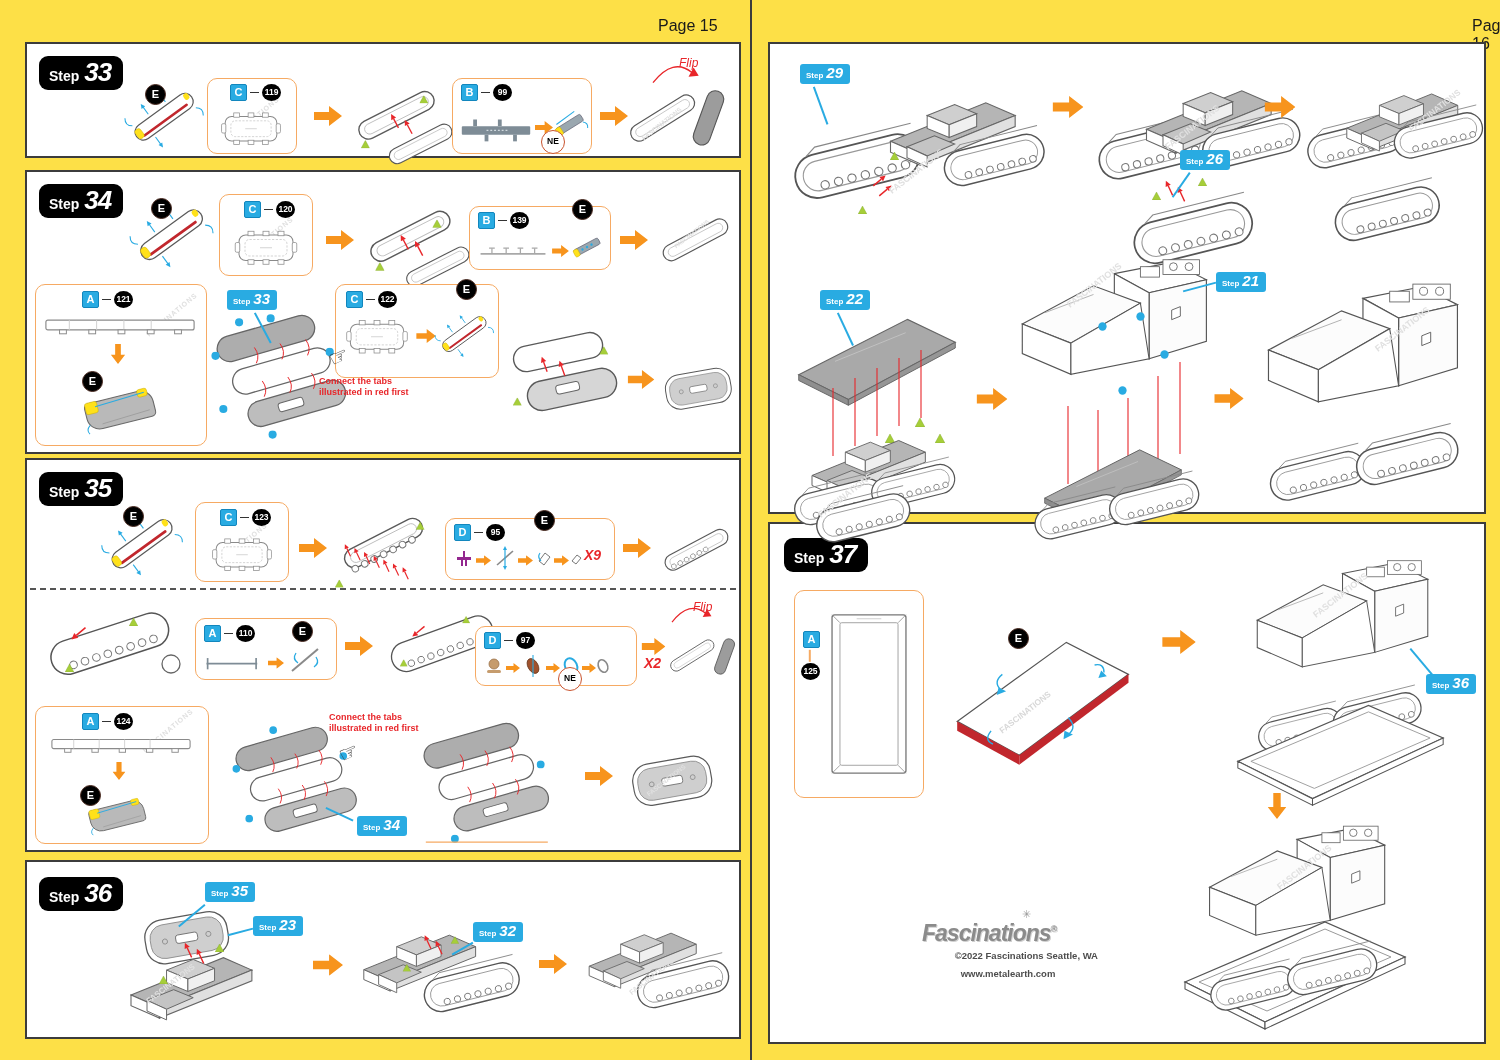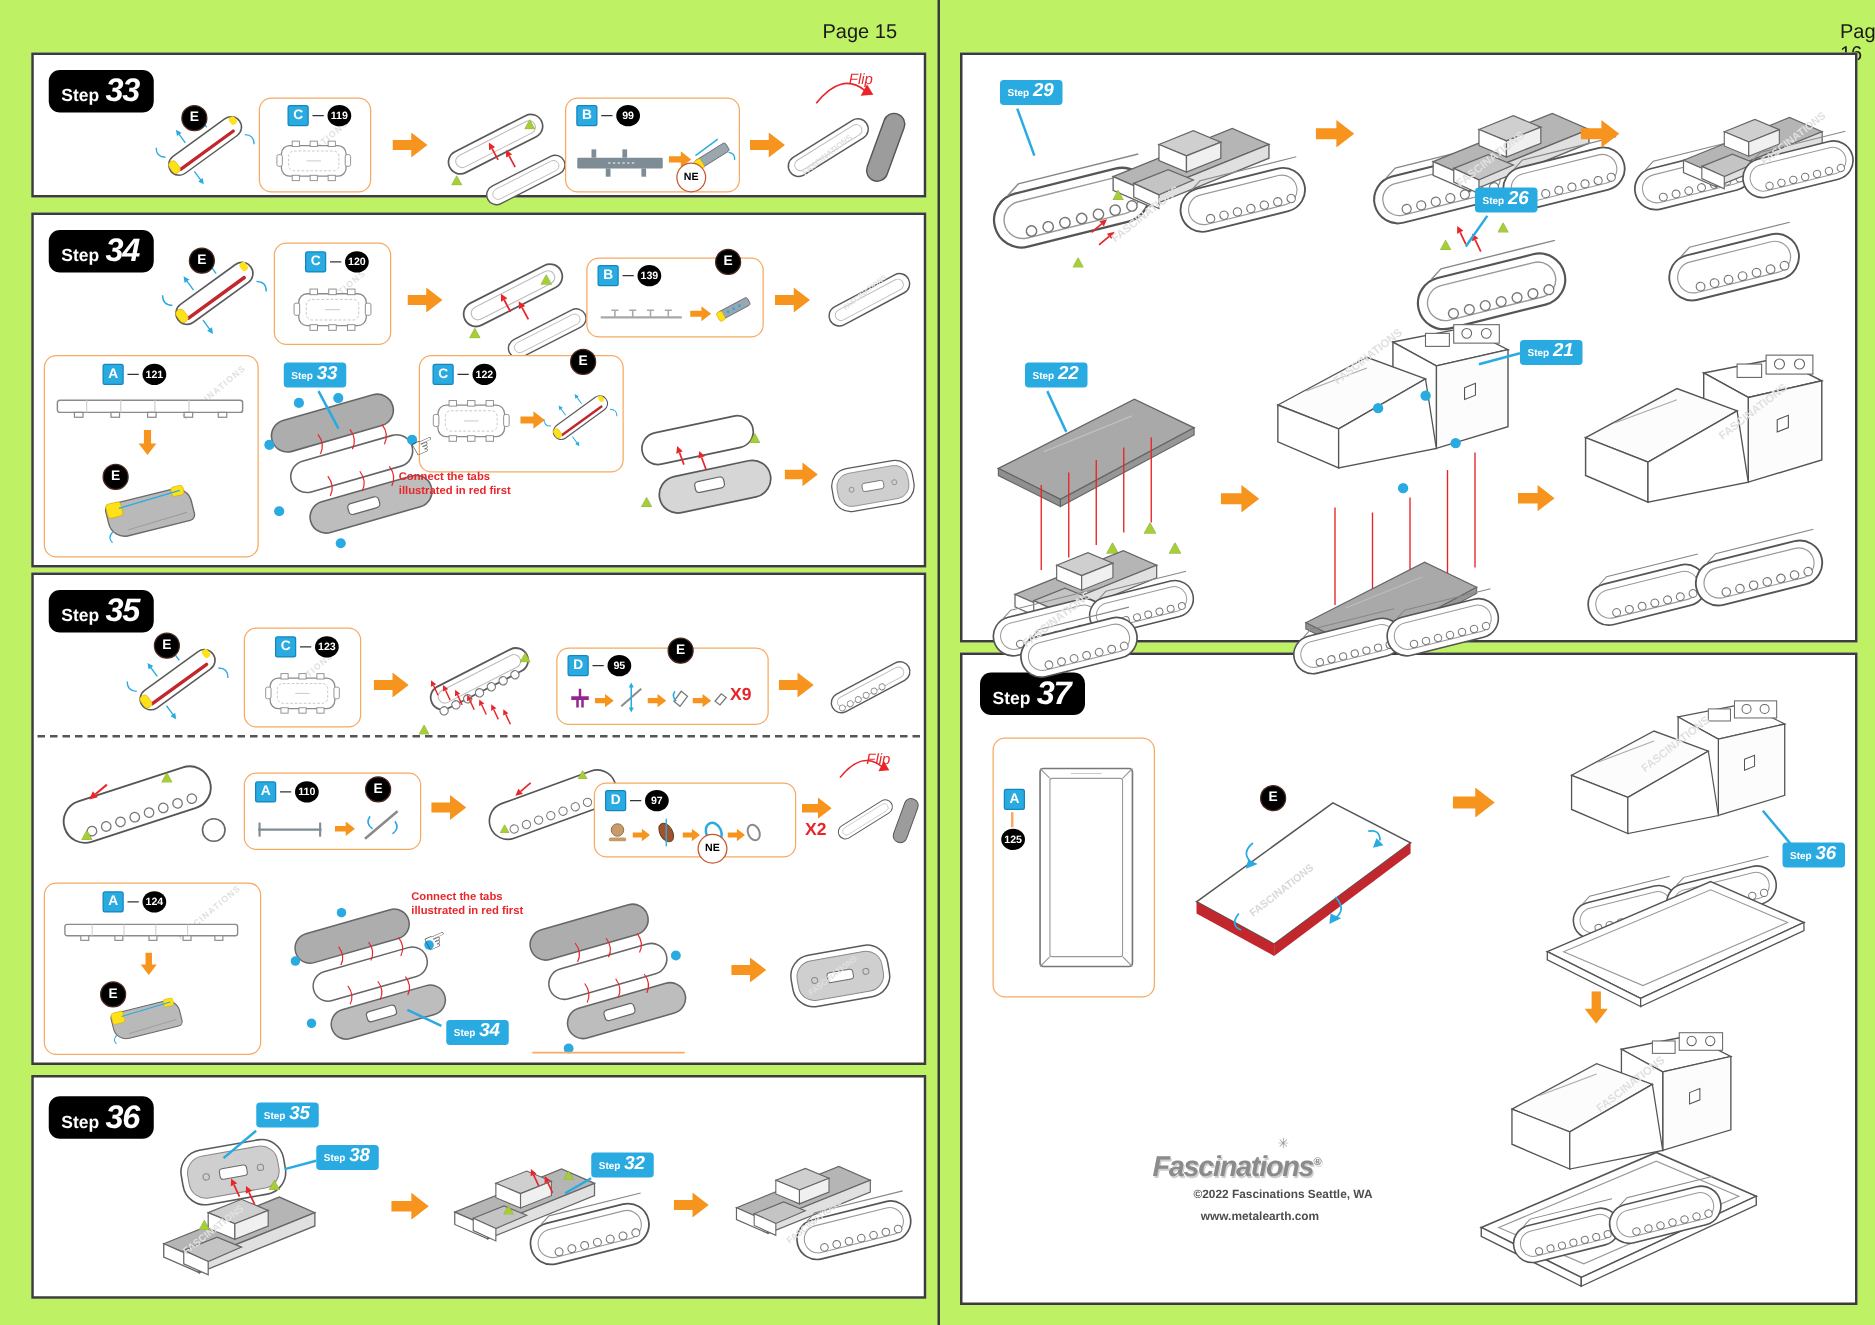--- a/index.html
+++ b/index.html
@@ -1,16 +1,16 @@
 <!DOCTYPE html>
 <html><head>
 <meta charset="utf-8">
 <style>
   html,body{margin:0;padding:0;background:#fff;font-family:"Liberation Sans",sans-serif;}
-  #sheet{position:relative;width:1500px;height:1060px;background:#bef264;overflow:hidden;}
+  #sheet{position:relative;width:1500px;height:1060px;background:#fde047;overflow:hidden;}
   .panel{position:absolute;background:#fff;border:2px solid #3c3c3c;}
   .page-label{position:absolute;font-size:16px;color:#1a1a1a;}
   .divider{position:absolute;left:750px;top:0;width:2px;height:1060px;background:#3c3c3c;}
 
   .badge{position:absolute;background:#000;border-radius:9px;color:#fff;display:flex;align-items:baseline;gap:5px;padding:3px 12px 5px 10px;}
   .badge .bstep{font-size:14px;font-weight:bold;}
   .badge .bnum{font-size:26px;font-weight:800;font-style:italic;letter-spacing:-1px;line-height:1;}
 
   .callout{position:absolute;background:#29ABE2;border-radius:3px;color:#fff;display:flex;align-items:baseline;gap:3px;padding:1px 7px 2px 6px;z-index:6;}
   .callout .costep{font-size:8px;font-weight:bold;}
@@ -19,21 +19,21 @@
 
   .obox{position:absolute;border:1.6px solid #F6AA63;border-radius:10px;background:#fff;z-index:2;}
   .pl{position:absolute;display:flex;align-items:center;gap:3px;z-index:3;}
   .pl-letter{width:15px;height:15px;background:#29ABE2;border:1px solid #1286bd;color:#fff;font-weight:bold;font-size:11px;line-height:15px;text-align:center;border-radius:2px;}
   .pl-dash{width:9px;height:0;border-top:1.6px solid #333;}
   .pl-num{min-width:17px;height:17px;background:#000;color:#fff;border-radius:50%;font-size:8.5px;font-weight:bold;line-height:17px;text-align:center;padding:0 1px;}
   .emark{position:absolute;width:19px;height:19px;background:#000;color:#fff;border-radius:50%;text-align:center;line-height:19px;font-weight:bold;font-size:11px;border:1.5px solid #4a2a20;z-index:4;}
   .nemark{position:absolute;width:22px;height:22px;background:#fff;border:1.7px solid #C9542F;border-radius:50%;color:#000;font-weight:bold;font-size:8.5px;line-height:20px;text-align:center;z-index:4;margin-top:48px;}
 
   .flip{position:absolute;color:#E8262A;font-weight:normal;font-style:italic;font-size:12px;z-index:4;}
-  .mult{position:absolute;color:#E8262A;font-weight:800;font-size:14px;z-index:4;}
+  .mult{position:absolute;color:#E8262A;font-weight:800;font-style:italic;font-size:14px;z-index:4;}
   .rednote{position:absolute;color:#E8262A;font-weight:bold;font-size:9px;line-height:1.2;z-index:4;}
   .hand{position:absolute;font-size:22px;color:#333;transform:rotate(-24deg);z-index:4;}
   .wm{position:absolute;color:#E0E0E0;font-weight:bold;transform:rotate(-40deg);pointer-events:none;z-index:1;letter-spacing:1px;}
   .dsep{position:absolute;left:3px;right:3px;border-top:2px dashed #555;}
 
   svg.ill{position:absolute;overflow:visible;z-index:2;}
   .logo-brand{position:absolute;font-size:23px;font-weight:800;font-style:italic;color:#8b8b8b;letter-spacing:-1px;text-shadow:1px 1px 0 #cfcfcf;}
   .logo-reg{font-size:9px;vertical-align:super;color:#8b8b8b;}
   .logo-star{position:absolute;font-size:11px;color:#9a9a9a;}
   .logo-copy,.logo-web{position:absolute;font-size:9.5px;font-weight:bold;color:#4d4d4d;}
@@ -720,21 +720,21 @@
       <span class="bstep">Step</span>
       <span class="bnum">36</span>
     </div>
     <div class="callout" style="left:178px;top:20px;">
       <span class="costep">Step</span>
       <span class="conum">35</span>
     </div>
     <div class="lead" style="left:178px;top:42px;width:34px;transform:rotate(140deg);"></div>
     <div class="callout" style="left:226px;top:54px;">
       <span class="costep">Step</span>
-      <span class="conum">38</span>
+      <span class="conum">23</span>
     </div>
     <div class="lead" style="left:226px;top:66px;width:26px;transform:rotate(165deg);"></div>
     <svg class="ill" style="left:70px;top:40px;" width="205" height="128" viewBox="0 0 205 128">
       <use href="#sym-capsule-done" width="105" height="72" x="38" y="0"></use>
       <use href="#sym-chassis" width="160" height="100" x="18" y="35"></use>
       <use href="#sym-redarrow" width="18" height="7" transform="translate(92 58) rotate(-115)"></use>
       <use href="#sym-redarrow" width="18" height="7" transform="translate(104 64) rotate(-115)"></use>
       <use href="#sym-gtri" width="9" height="8" x="118" y="42"></use>
         <use href="#sym-gtri" width="9" height="8" x="62" y="74"></use>
       <text x="52" y="102" font-size="8" fill="#E0E0E0" transform="rotate(-38 52 102)" font-weight="bold">FASCINATIONS</text>

